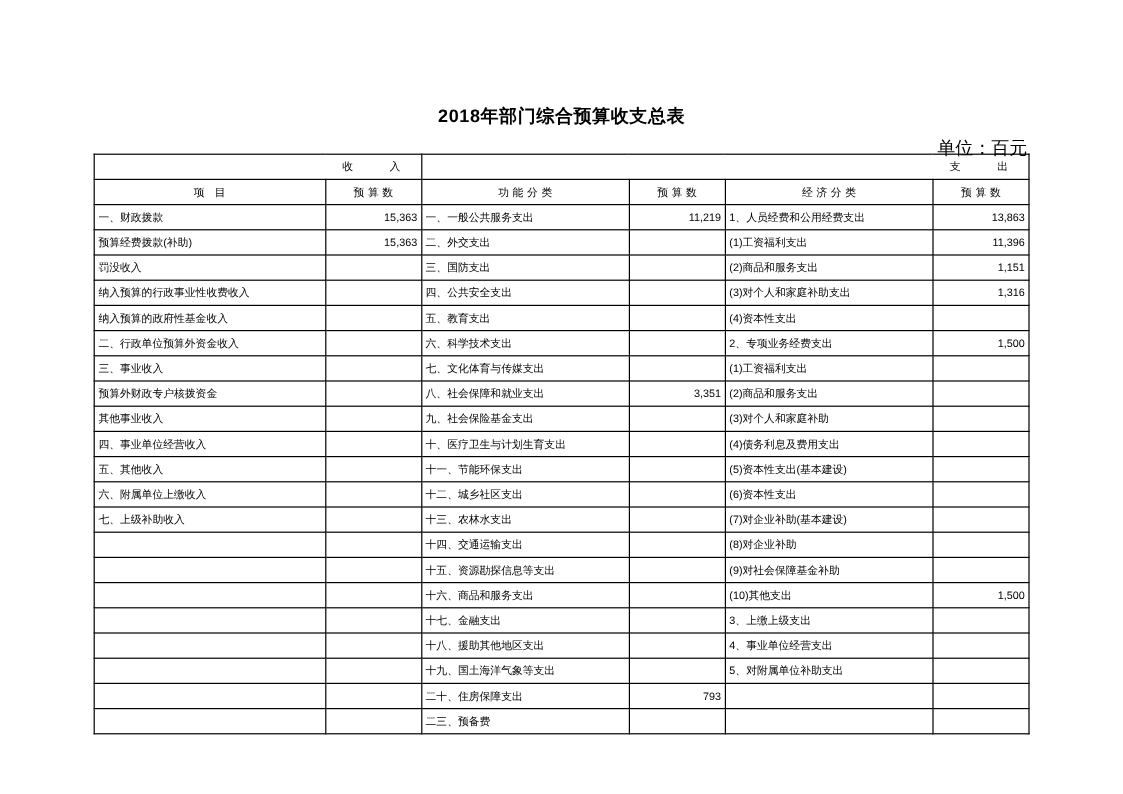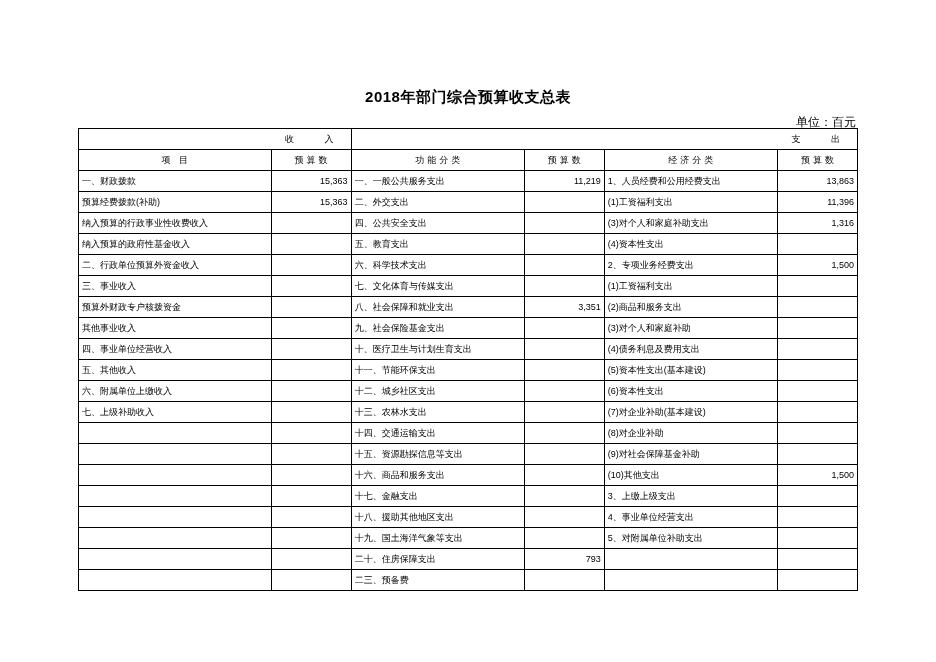--- a/index.html
+++ b/index.html
@@ -28,21 +28,21 @@
     text-align: center;
     font-size: 15px;
     font-weight: bold;
     font-family: "Liberation Sans", sans-serif;
     letter-spacing: 0.5px;
   }
   .unit-line {
     position: absolute;
     right: 80px;
     top: 114px;
-    font-size: 12px;
+    font-size: 15px;
     font-family: "Liberation Sans", sans-serif;
   }
   table.budget {
     position: absolute;
     left: 78px;
     top: 128px;
     border-collapse: collapse;
     table-layout: fixed;
     width: 780px;
   }
@@ -121,20 +121,28 @@
         </tr>
         <tr>
           <td class="lvl1">预算经费拨款(补助)</td>
           <td class="num">15,363</td>
           <td class="lvl0">二、外交支出</td>
           <td class="num"></td>
           <td class="lvl1">(1)工资福利支出</td>
           <td class="num">11,396</td>
         </tr>
         <tr>
+          <td class="lvl1">罚没收入</td>
+          <td class="num"></td>
+          <td class="lvl0">三、国防支出</td>
+          <td class="num"></td>
+          <td class="lvl1">(2)商品和服务支出</td>
+          <td class="num">1,151</td>
+        </tr>
+        <tr>
           <td class="lvl1">纳入预算的行政事业性收费收入</td>
           <td class="num"></td>
           <td class="lvl0">四、公共安全支出</td>
           <td class="num"></td>
           <td class="lvl1">(3)对个人和家庭补助支出</td>
           <td class="num">1,316</td>
         </tr>
         <tr>
           <td class="lvl1">纳入预算的政府性基金收入</td>
           <td class="num"></td>

